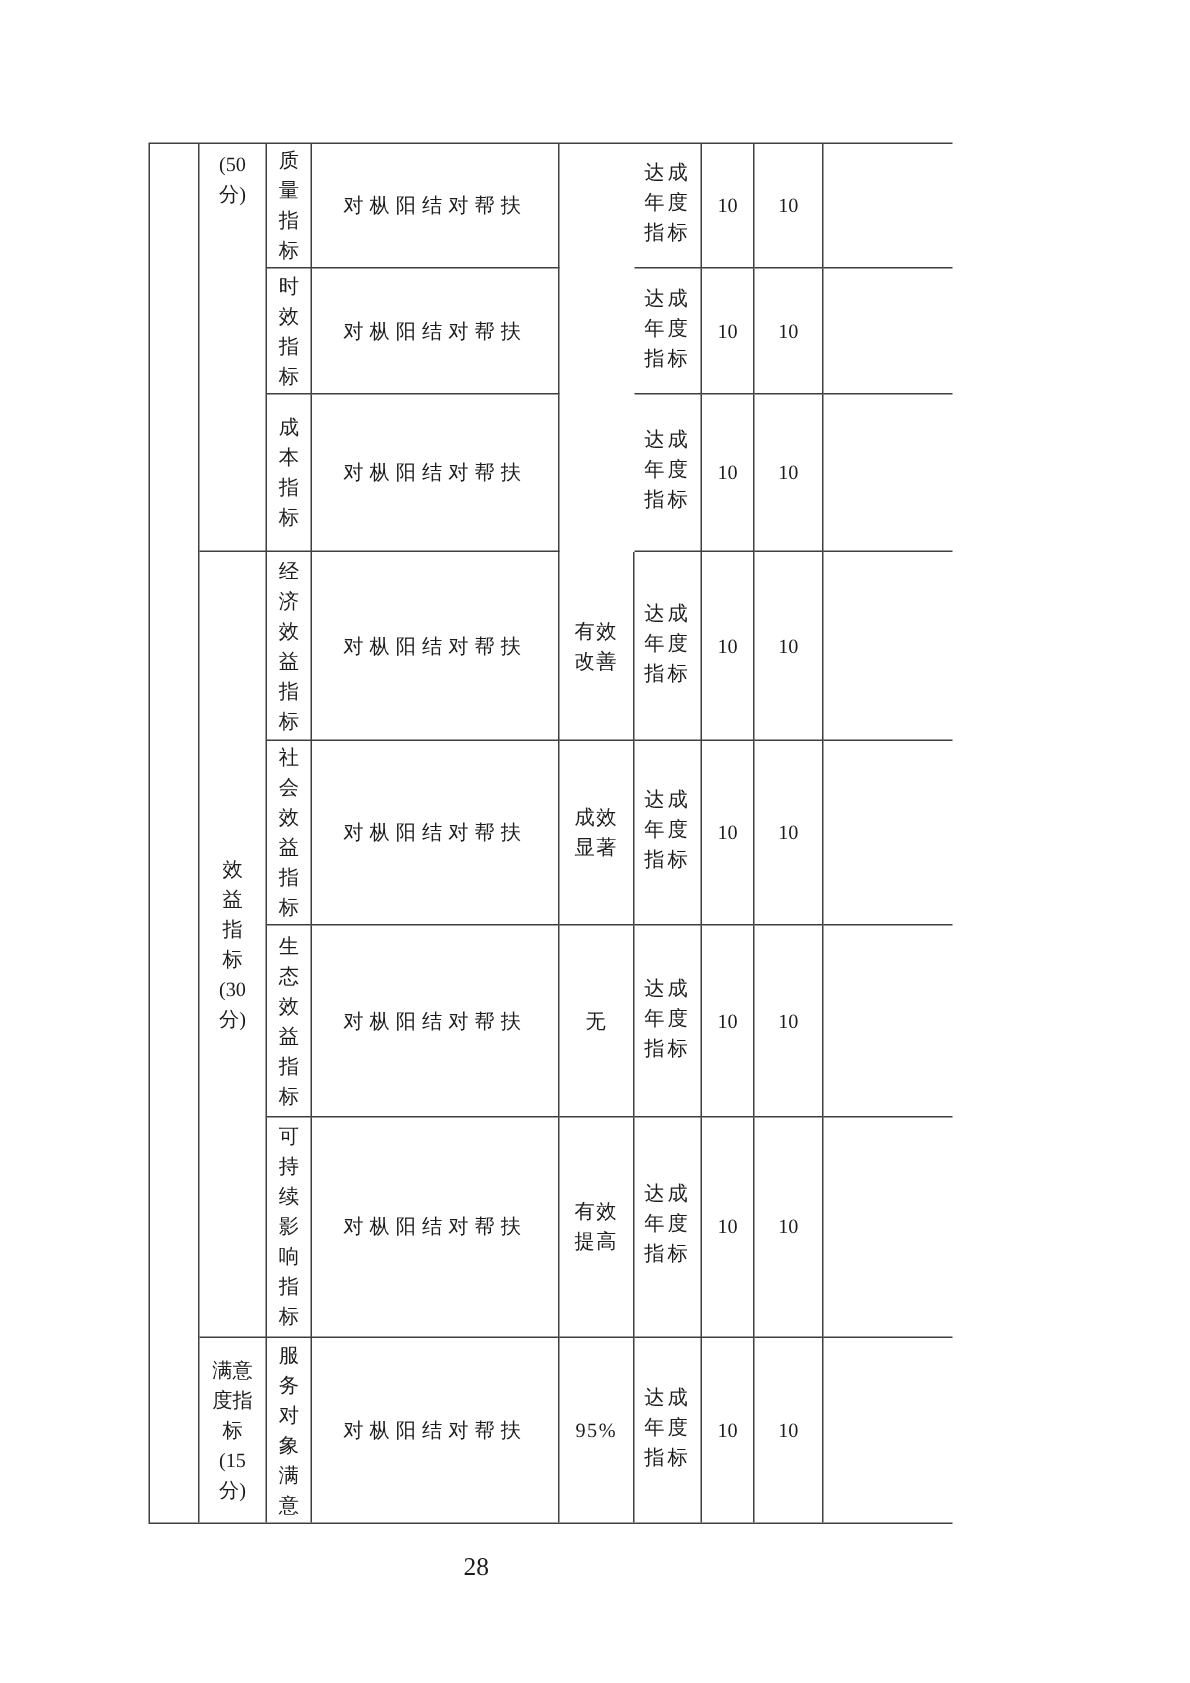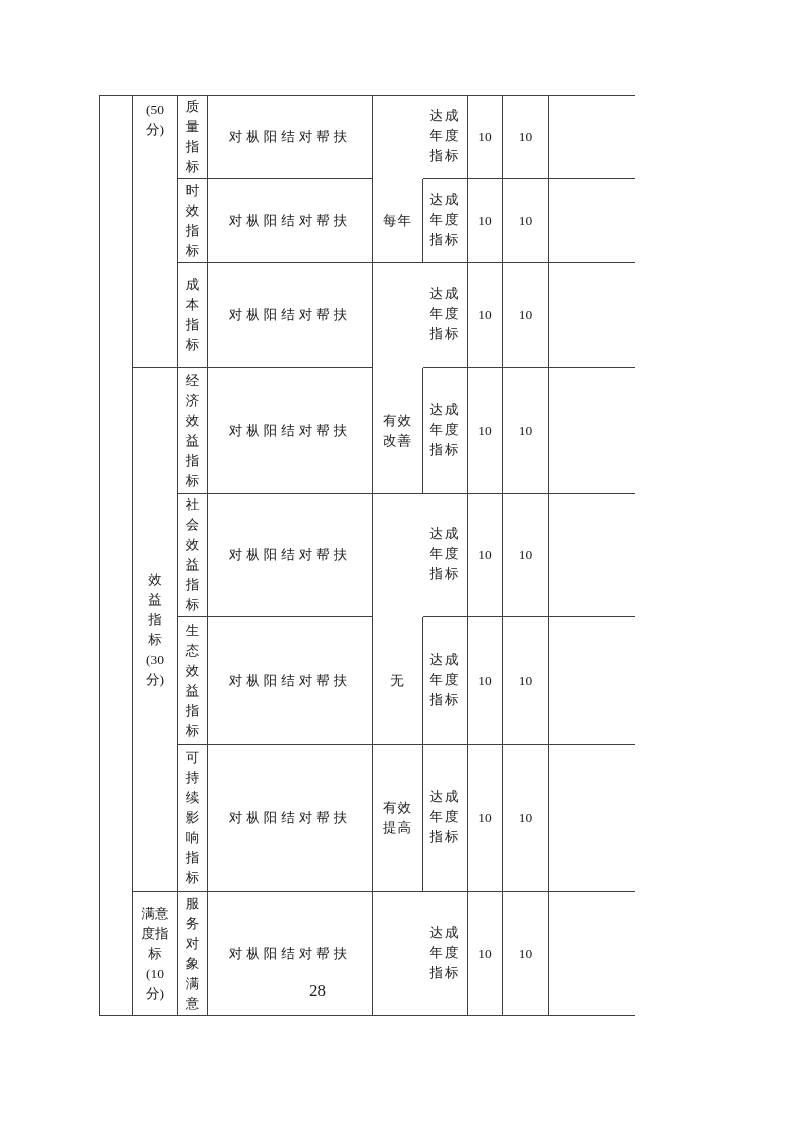--- a/index.html
+++ b/index.html
@@ -44,21 +44,21 @@
   .c-con{grid-column:4;letter-spacing:4px;}
   .c-val{grid-column:5;letter-spacing:1px;}
   .c-tgt{grid-column:6;letter-spacing:2px;font-family:Liberation Mono, monospace;}
   .c-wt{grid-column:7;}
   .c-sc{grid-column:8;}
   .c-rem{grid-column:9;}
   .r1{grid-row:1;} .r2{grid-row:2;} .r3{grid-row:3;} .r4{grid-row:4;}
   .r5{grid-row:5;} .r6{grid-row:6;} .r7{grid-row:7;} .r8{grid-row:8;}
   .page-number{
     position:absolute;
-    left:0;right:0;top:981px;
+    left:0;right:0;top:1035px;
     text-align:center;
     font-size:17px;
     color:#1c1c1c;
   }
 </style>
 </head>
 <body>
 
 <div class="page">
 
@@ -70,41 +70,40 @@
 分)</div>
     <div class="cell c-cat sec2">效
 益
 指
 标
 (30
 分)</div>
     <div class="cell c-cat sec3 nb">满意
 度指
 标
-(10
+(15
 分)</div>
 
     <div class="cell c-ind r1">质
 量
 指
 标</div>
     <div class="cell c-con r1">对枞阳结对帮扶</div>
     <div class="cell c-tgt r1">达成
 年度
 指标</div>
     <div class="cell c-wt r1">10</div>
     <div class="cell c-sc r1">10</div>
     <div class="cell c-rem r1 nr"></div>
 
     <div class="cell c-ind r2">时
 效
 指
 标</div>
     <div class="cell c-con r2">对枞阳结对帮扶</div>
-    <div class="cell c-val r2">每年</div>
     <div class="cell c-tgt r2">达成
 年度
 指标</div>
     <div class="cell c-wt r2">10</div>
     <div class="cell c-sc r2">10</div>
     <div class="cell c-rem r2 nr"></div>
 
     <div class="cell c-ind r3">成
 本
 指
@@ -133,20 +132,22 @@
     <div class="cell c-sc r4">10</div>
     <div class="cell c-rem r4 nr"></div>
 
     <div class="cell c-ind r5">社
 会
 效
 益
 指
 标</div>
     <div class="cell c-con r5">对枞阳结对帮扶</div>
+    <div class="cell c-val r5">成效
+显著</div>
     <div class="cell c-tgt r5">达成
 年度
 指标</div>
     <div class="cell c-wt r5">10</div>
     <div class="cell c-sc r5">10</div>
     <div class="cell c-rem r5 nr"></div>
 
     <div class="cell c-ind r6">生
 态
 效
@@ -179,20 +180,21 @@
     <div class="cell c-sc r7">10</div>
     <div class="cell c-rem r7 nr"></div>
 
     <div class="cell c-ind r8 nb">服
 务
 对
 象
 满
 意</div>
     <div class="cell c-con r8 nb">对枞阳结对帮扶</div>
+    <div class="cell c-val r8 nb">95%</div>
     <div class="cell c-tgt r8 nb">达成
 年度
 指标</div>
     <div class="cell c-wt r8 nb">10</div>
     <div class="cell c-sc r8 nb">10</div>
     <div class="cell c-rem r8 nb nr"></div>
 
   </div>
 
   <div class="page-number">28</div>

